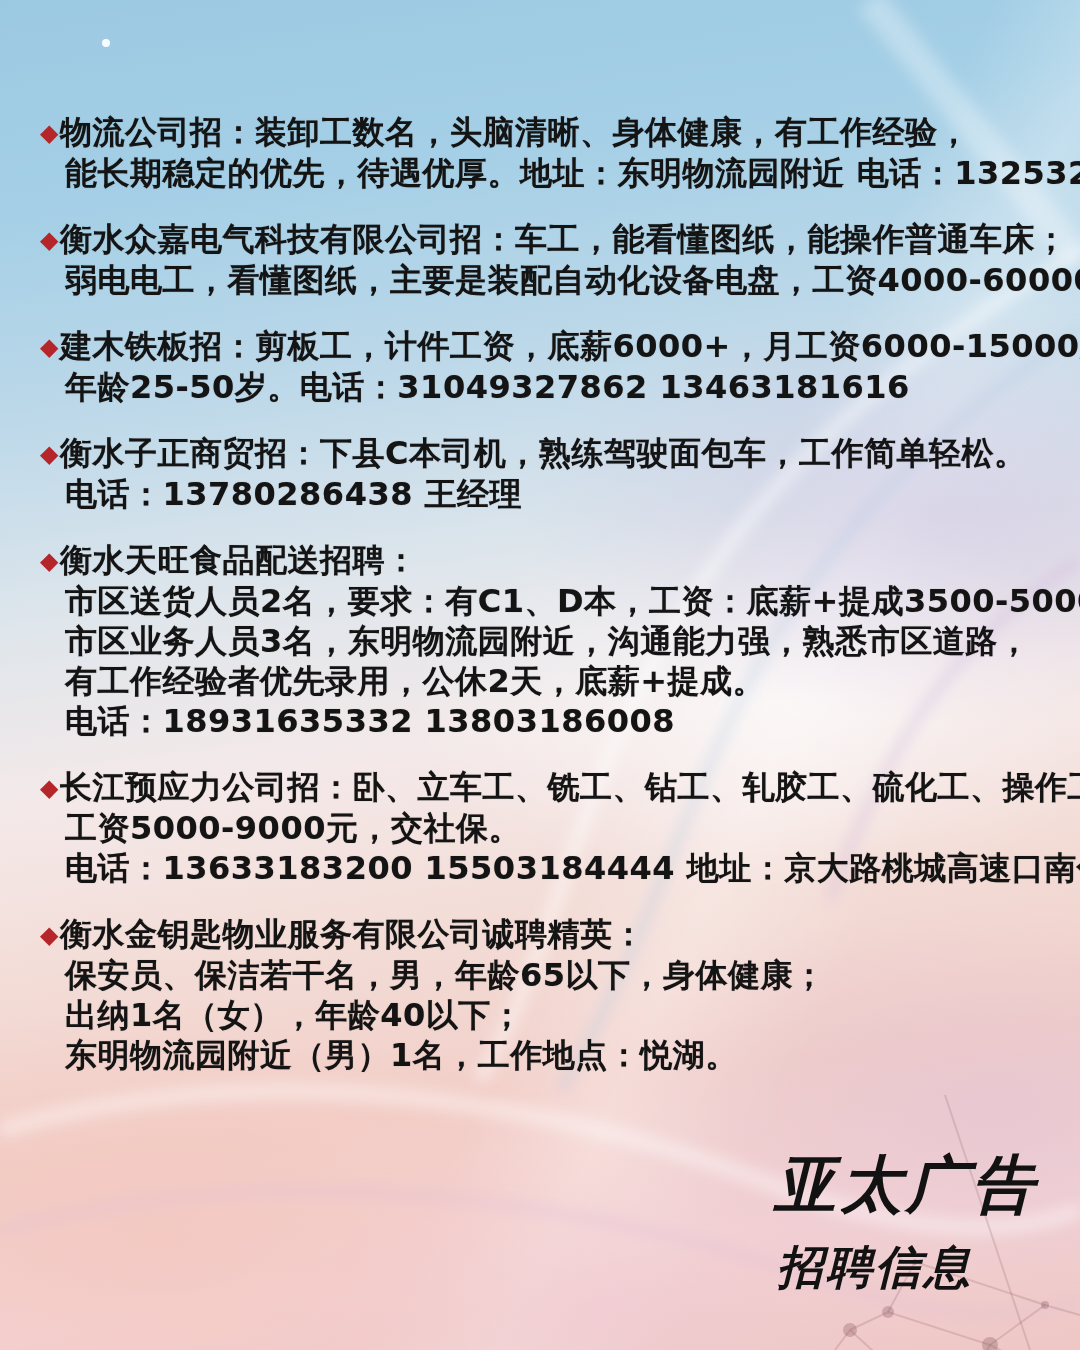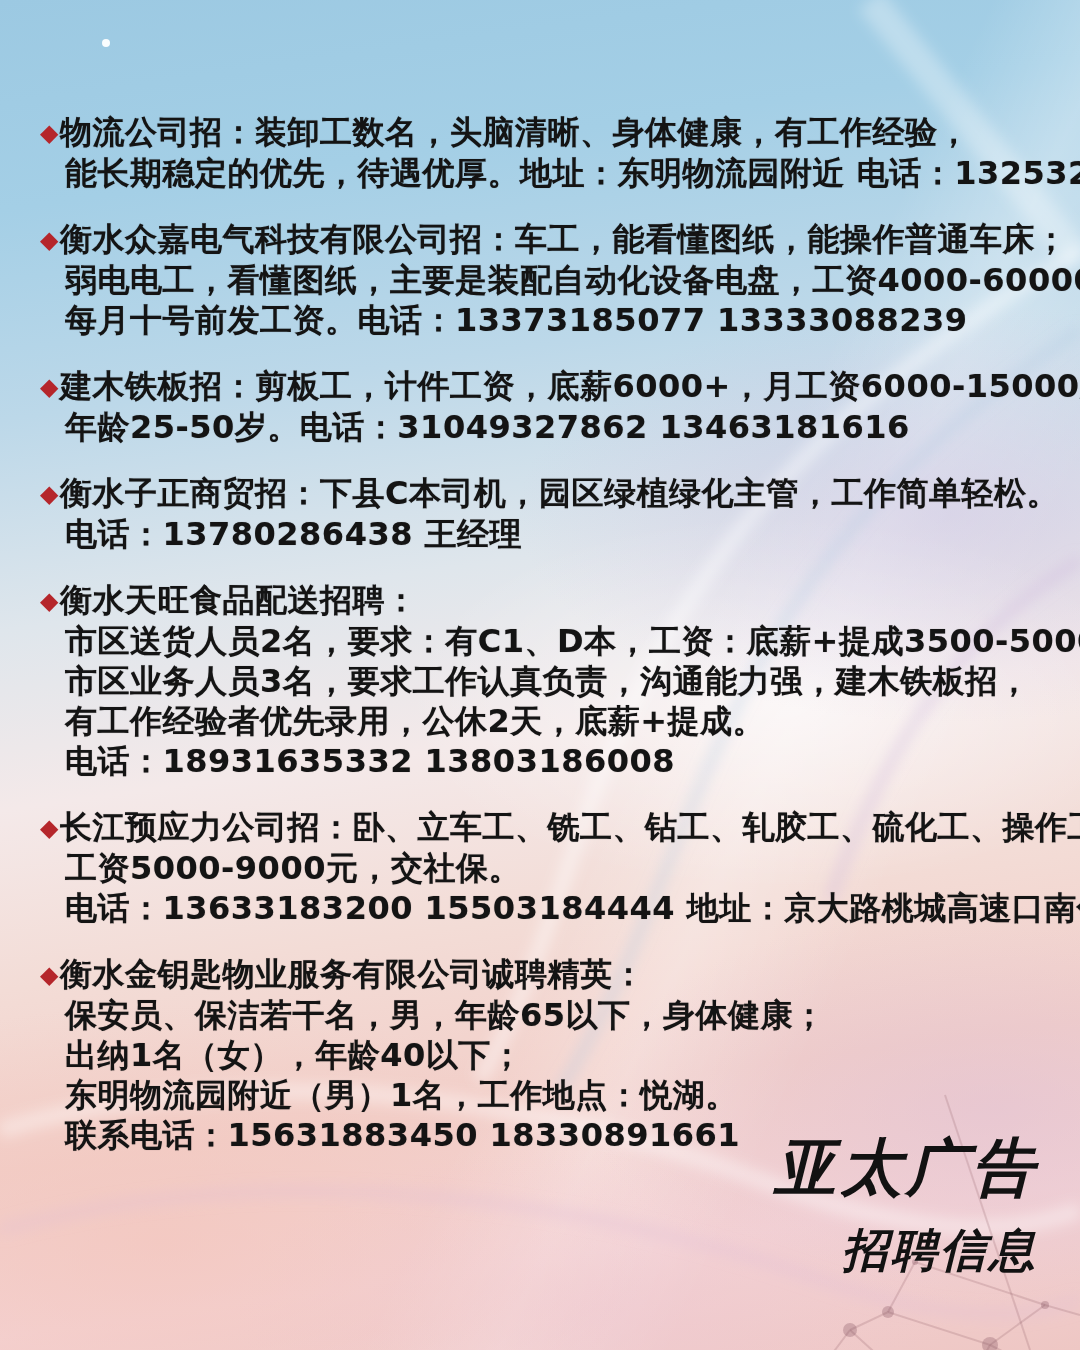--- a/index.html
+++ b/index.html
@@ -43,26 +43,26 @@
   .bullet {
     color: #b5262b;
     font-size: 24px;
     margin-right: 1px;
     vertical-align: 2px;
     text-shadow: none;
   }
   .brand {
     position: absolute;
     right: 42px;
-    bottom: 58px;
+    bottom: 41px;
     color: #121212;
     font-family: "DejaVu Serif", serif;
     font-weight: 700;
     font-style: italic;
-    text-align: right;
+    text-align: center;
   }
   .brand .l1 {
     font-size: 62px;
     line-height: 80px;
     letter-spacing: 4px;
     margin-left: 62px;
     white-space: nowrap;
   }
   .brand .l2 {
     font-size: 46px;
@@ -110,54 +110,52 @@
   <div class="content">
 
     <div class="ad">
       <div class="line"><span class="bullet">◆</span><span>物流公司招：装卸工数名，头脑清晰、身体健康，有工作经验，</span></div>
       <div class="line cont">能长期稳定的优先，待遇优厚。地址：东明物流园附近 电话：13253235333</div>
     </div>
 
     <div class="ad">
       <div class="line"><span class="bullet">◆</span><span>衡水众嘉电气科技有限公司招：车工，能看懂图纸，能操作普通车床；</span></div>
       <div class="line cont">弱电电工，看懂图纸，主要是装配自动化设备电盘，工资4000-60000元，</div>
-      <div class="line cont">每月十号前发工资。电话：13373185077  13333088239</div>
     </div>
 
     <div class="ad">
       <div class="line"><span class="bullet">◆</span><span>建木铁板招：剪板工，计件工资，底薪6000+，月工资6000-15000元，</span></div>
       <div class="line cont">年龄25-50岁。电话：31049327862  13463181616</div>
     </div>
 
 
     <div class="ad">
-      <div class="line"><span class="bullet">◆</span><span>衡水子正商贸招：下县C本司机，园区绿植绿化主管，工作简单轻松。</span></div>
+      <div class="line"><span class="bullet">◆</span><span>衡水子正商贸招：下县C本司机，熟练驾驶面包车，工作简单轻松。</span></div>
       <div class="line cont">电话：13780286438 王经理</div>
     </div>
 
     <div class="ad">
       <div class="line"><span class="bullet">◆</span><span>衡水天旺食品配送招聘：</span></div>
       <div class="line cont">市区送货人员2名，要求：有C1、D本，工资：底薪+提成3500-5000元；</div>
-      <div class="line cont">市区业务人员3名，要求工作认真负责，沟通能力强，建木铁板招，</div>
+      <div class="line cont">市区业务人员3名，东明物流园附近，沟通能力强，熟悉市区道路，</div>
       <div class="line cont">有工作经验者优先录用，公休2天，底薪+提成。</div>
       <div class="line cont">电话：18931635332  13803186008</div>
     </div>
 
     <div class="ad">
       <div class="line"><span class="bullet">◆</span><span>长江预应力公司招：卧、立车工、铣工、钻工、轧胶工、硫化工、操作工，</span></div>
       <div class="line cont">工资5000-9000元，交社保。</div>
       <div class="line cont">电话：13633183200  15503184444  地址：京大路桃城高速口南邻</div>
     </div>
 
     <div class="ad">
       <div class="line"><span class="bullet">◆</span><span>衡水金钥匙物业服务有限公司诚聘精英：</span></div>
       <div class="line cont">保安员、保洁若干名，男，年龄65以下，身体健康；</div>
       <div class="line cont">出纳1名（女），年龄40以下；</div>
       <div class="line cont">东明物流园附近（男）1名，工作地点：悦湖。</div>
-      <div class="line cont">联系电话：15631883450 18330891661</div>
     </div>
 
   </div>
 
   <div class="brand">
     <div class="l1">亚太广告</div>
     <div class="l2">招聘信息</div>
   </div>
 
 </div>

